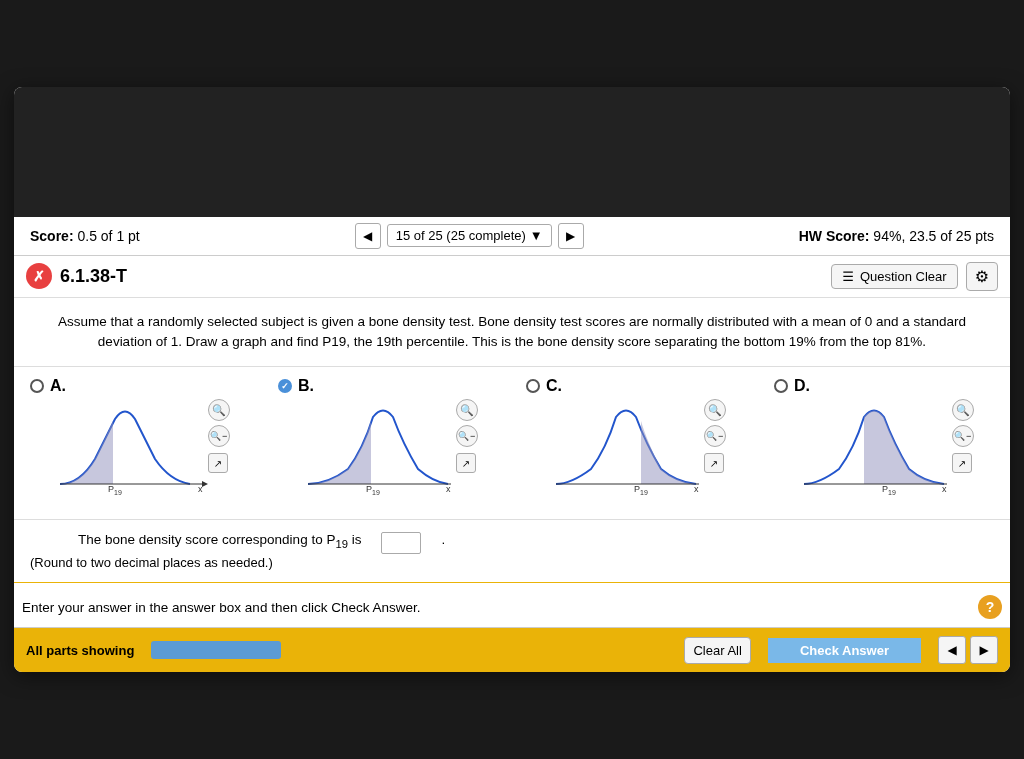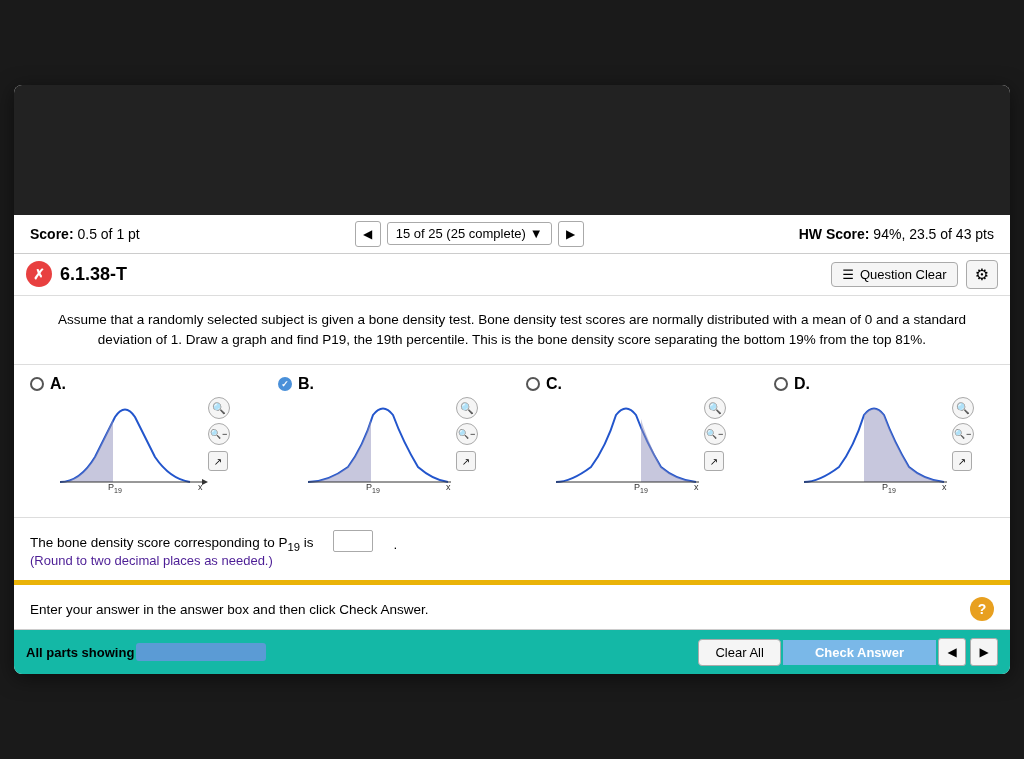--- a/index.html
+++ b/index.html
@@ -203,82 +203,83 @@
     }
     svg.bell-curve {
       overflow: visible;
     }
     .answer-section {
       padding: 12px 16px;
     }
     .answer-line {
       font-size: 13.5px;
       display: flex;
-      align-items: flex-end;
+      align-items: flex-start;
       gap: 20px;
       flex-wrap: wrap;
+      margin-left: 48px;
     }
     .answer-input {
       width: 40px;
       height: 22px;
       border: 1px solid #aaa;
       border-radius: 2px;
       text-align: center;
       font-size: 13px;
     }
     .hint-text {
-      color: #4c1d95;
+      color: #000000;
       font-size: 13px;
       margin-top: 1px;
     }
     .bottom-instruction {
-      padding: 12px 16px 8px;
+      padding: 12px 8px 8px;
       font-size: 13.5px;
-      border-top: 5px solid #eab308;
+      border-top: 1px solid #eab308;
       display: flex;
       justify-content: space-between;
       align-items: center;
     }
     .help-circle {
       width: 24px;
       height: 24px;
       border-radius: 50%;
       background: #e8a020;
       color: white;
       display: flex;
       align-items: center;
       justify-content: center;
       font-size: 14px;
       font-weight: bold;
       cursor: pointer;
     }
     .footer-bar {
-      background: #14b8a6;
+      background: #eab308;
       display: flex;
       align-items: center;
       padding: 8px 12px;
-      gap: 2px;
+      gap: 17px;
       border-top: 1px solid #ccc;
     }
     .all-parts-label {
       font-size: 13px;
       font-weight: bold;
       flex-shrink: 0;
     }
     .progress-bar-container {
       width: 130px;
       height: 18px;
       background: #5b9bd5;
       border-radius: 3px;
     }
     .spacer { flex: 1; }
     .clear-btn {
       border: 1px solid #aaa;
       border-radius: 4px;
-      padding: 5px 16px;
+      padding: 5px 8px;
       font-size: 13px;
       cursor: pointer;
       background: #f5f5f5;
     }
     .check-btn {
       border: none;
       border-radius: 0;
       padding: 5px 32px;
       font-size: 13px;
       cursor: pointer;
@@ -318,21 +319,21 @@
     <div class="nav-group">
       <button class="nav-btn">◀</button>
       <div class="nav-dropdown">
         <span>15 of 25 (25 complete)</span>
         <span>▼</span>
       </div>
       <button class="nav-btn">▶</button>
     </div>
     <div>
       <strong>HW Score:</strong>
-      <span>94%, 23.5 of 43 pts</span>
+      <span>94%, 23.5 of 25 pts</span>
     </div>
   </div>
 
   <div class="question-header">
     <div class="question-id">
       <div class="wrong-icon">✗</div>
       <span>6.1.38-T</span>
     </div>
     <div class="header-actions">
       <button class="help-btn">

